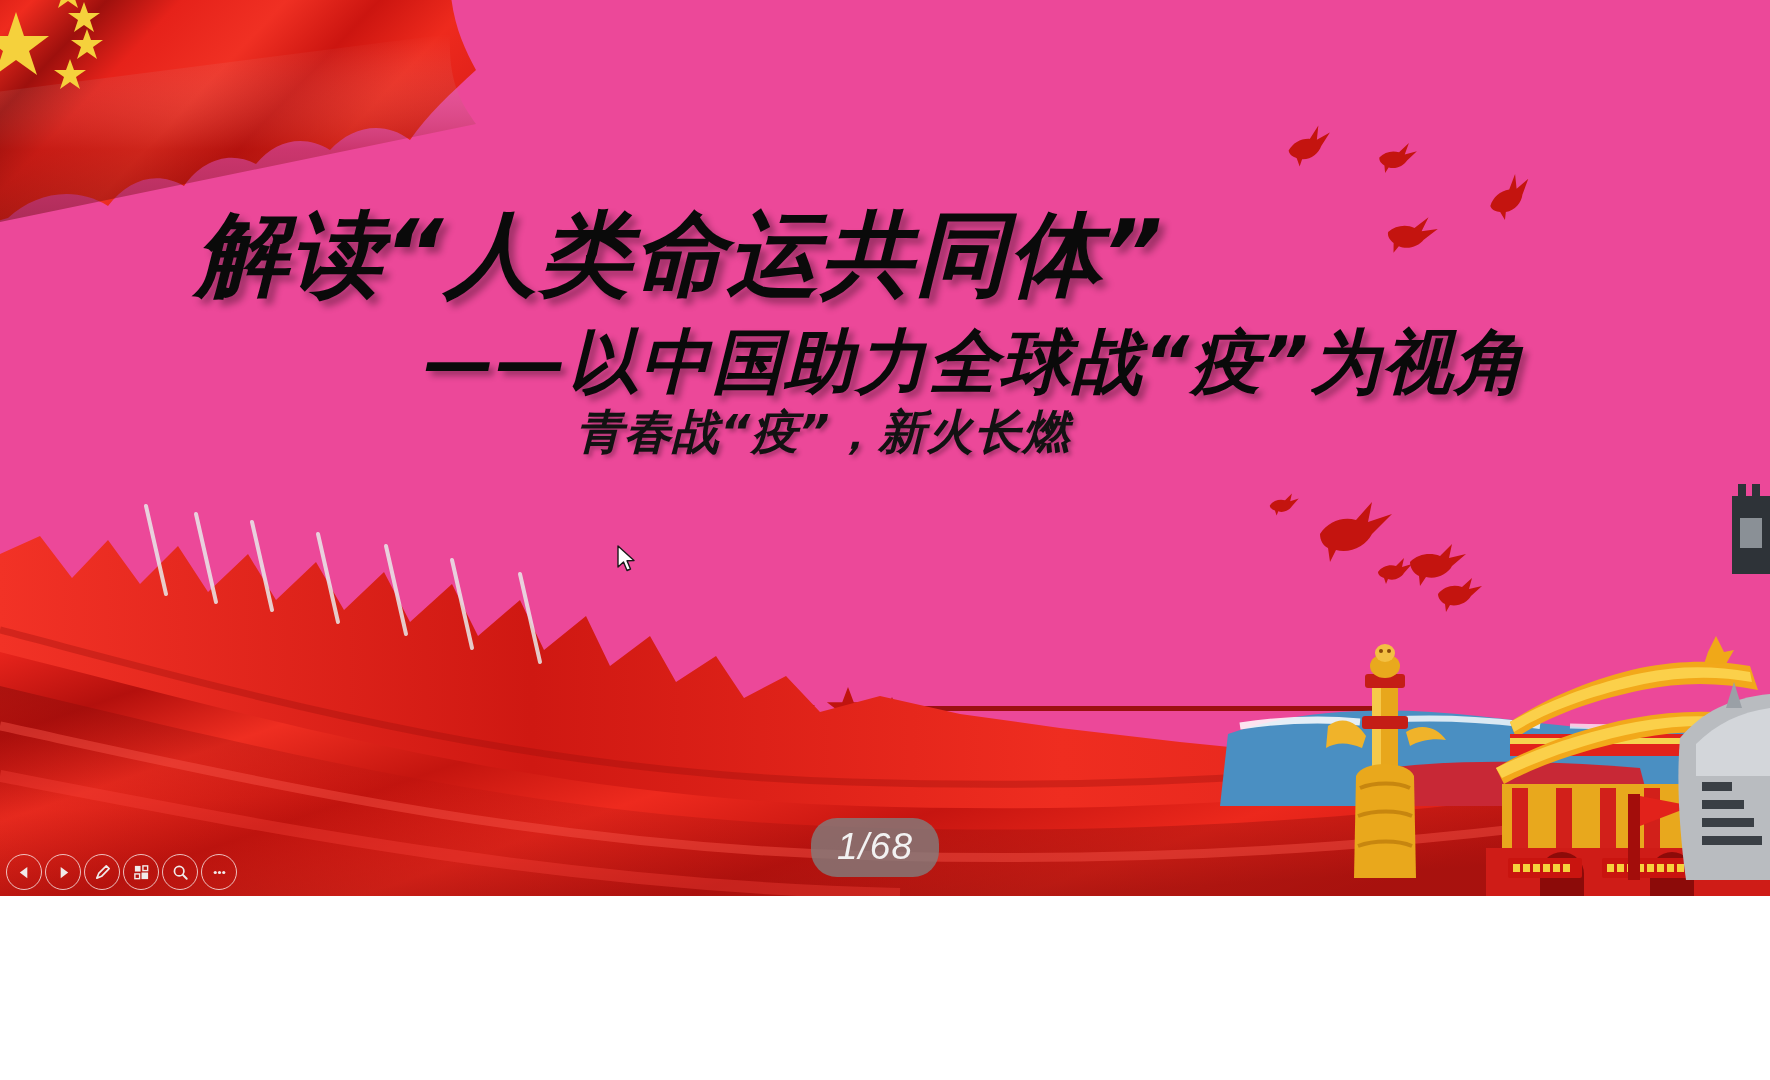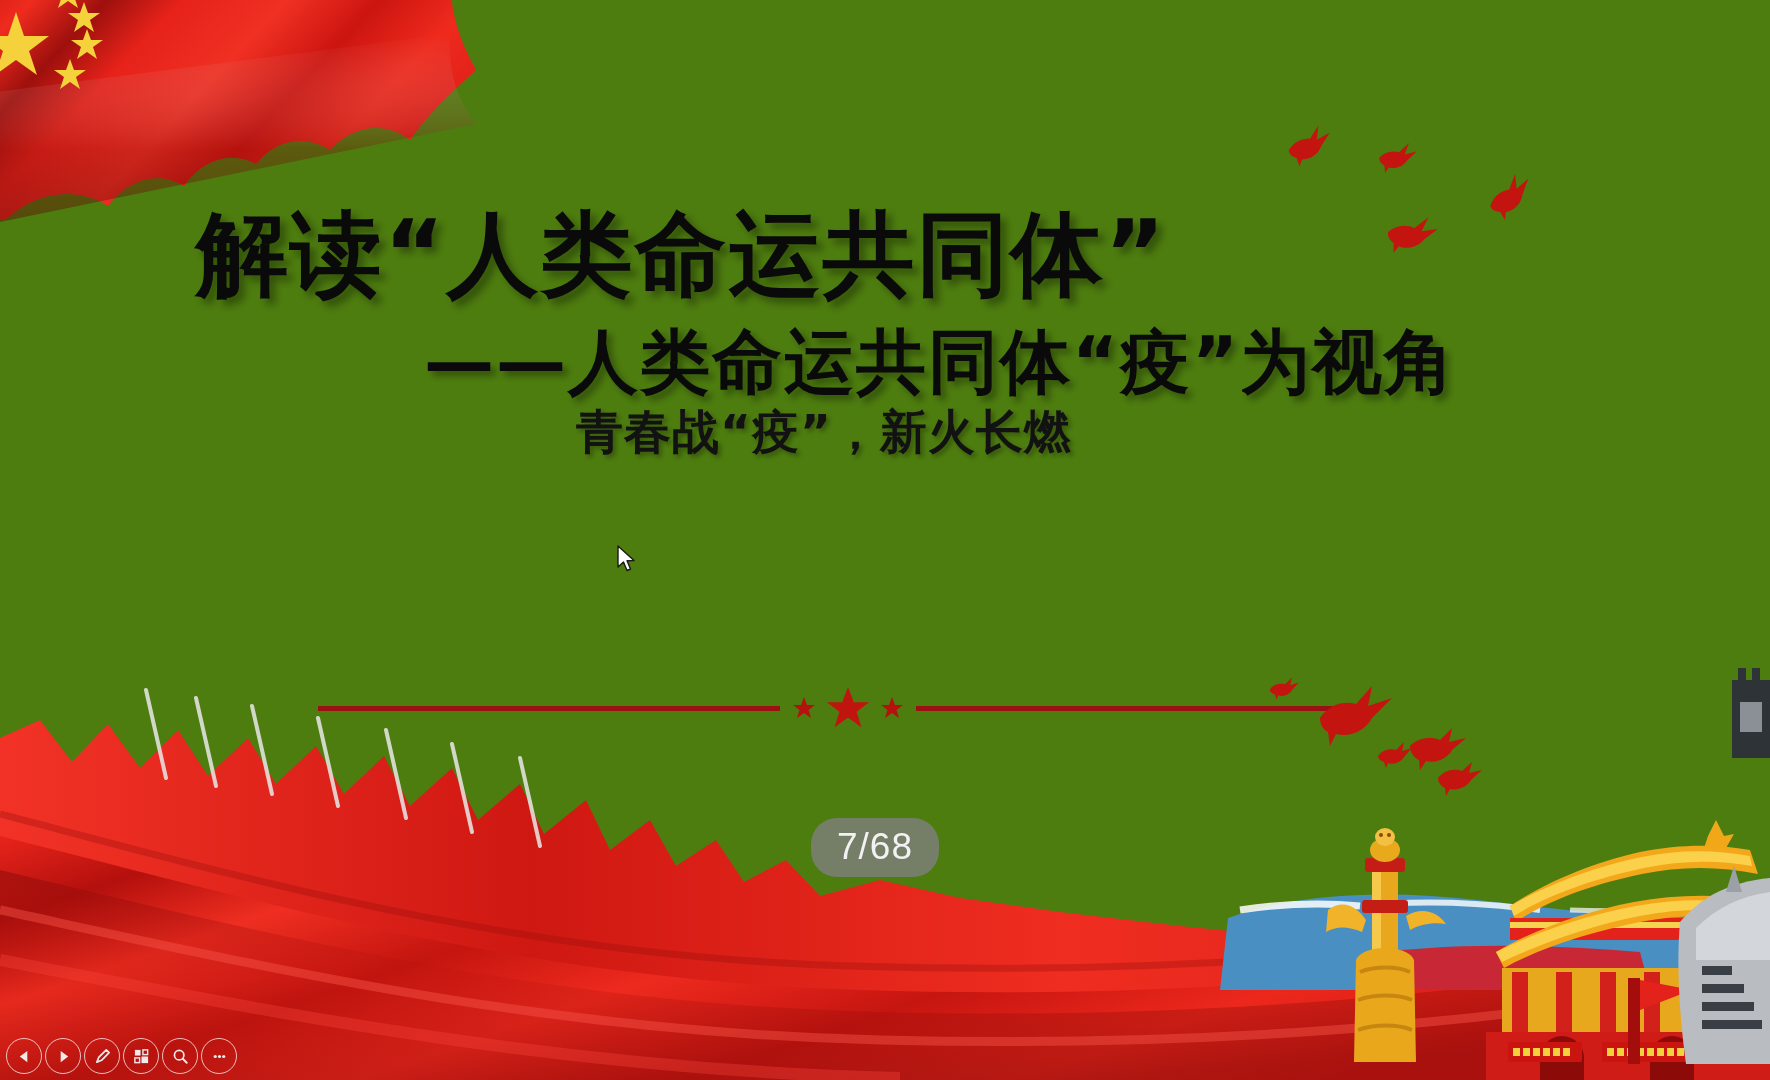--- a/index.html
+++ b/index.html
@@ -4,23 +4,24 @@
 <style>
   * { box-sizing: border-box; margin: 0; padding: 0; }
   html, body {
     width: 1770px; height: 1080px;
     overflow: hidden;
     background: #ffffff;
     font-family: "Liberation Sans", "DejaVu Sans", sans-serif;
   }
   #slide {
     position: relative;
-    width: 1770px; height: 1080px;
-    background: #4d7c0f;
+    width: 1770px; height: 896px;
+    background: #ec4899;
     overflow: hidden;
+    font-style: italic;
   }
 
   
   .flag-wrap { position: absolute; left: -20px; top: -26px; width: 520px; height: 260px; }
   .flag-wrap svg { display:block; width:100%; height:100%; }
 
   
   .dove { position: absolute; }
   .dove svg { display:block; width:100%; height:100%; }
 
@@ -188,21 +189,21 @@
       </svg>
   </div>
   <div class="dove" style="left:1382px; top:212px; width:58px; height:46px; transform:rotate(12deg);">
     <svg viewBox="0 0 60 48">
         <path d="M6,26 C12,18 22,14 32,16 L44,2 L40,18 L56,12 L44,26 C40,34 30,40 20,38 L16,46 L14,36 C10,34 6,31 6,26 Z" fill="#c4140f"></path>
       </svg>
   </div>
 
   <div class="title-block">
     <div class="title-line1">解读“人类命运共同体”</div>
-    <div class="title-line2">——人类命运共同体“疫”为视角</div>
+    <div class="title-line2">——以中国助力全球战“疫”为视角</div>
     <div class="tagline">青春战“疫”，新火长燃</div>
   </div>
 
   <div class="divider">
     <div class="rule"></div>
     <div class="stars">
       <span class="star">
         <svg width="24" height="24" viewBox="0 0 24 24">
             <polygon points="12,1 15,9 23,9 16.5,14 19,22 12,17 5,22 7.5,14 1,9 9,9" fill="#b5110e"></polygon>
           </svg>
@@ -382,21 +383,21 @@
 
       <g>
         <rect x="522" y="20" width="38" height="78" fill="#2e3338"></rect>
         <rect x="528" y="8" width="8" height="14" fill="#2e3338"></rect>
         <rect x="542" y="8" width="8" height="14" fill="#2e3338"></rect>
         <rect x="530" y="42" width="22" height="30" fill="#8a9096"></rect>
       </g>
     </svg>
   </div>
 
-  <div class="page-badge">7/68</div>
+  <div class="page-badge">1/68</div>
 
   <div class="toolbar">
     <div class="tool-btn">
       <span>
         <svg width="15" height="15" viewBox="0 0 16 16">
             <polygon points="11,2 11,14 3,8" fill="#f0eaea"></polygon>
           </svg>
       </span>
     </div>
     <div class="tool-btn">

